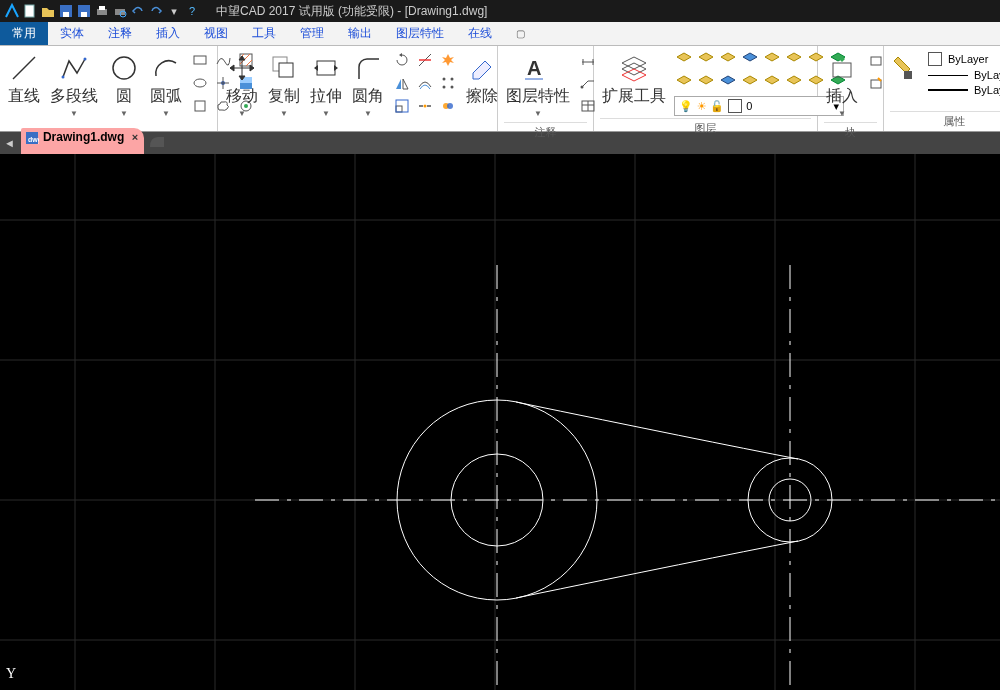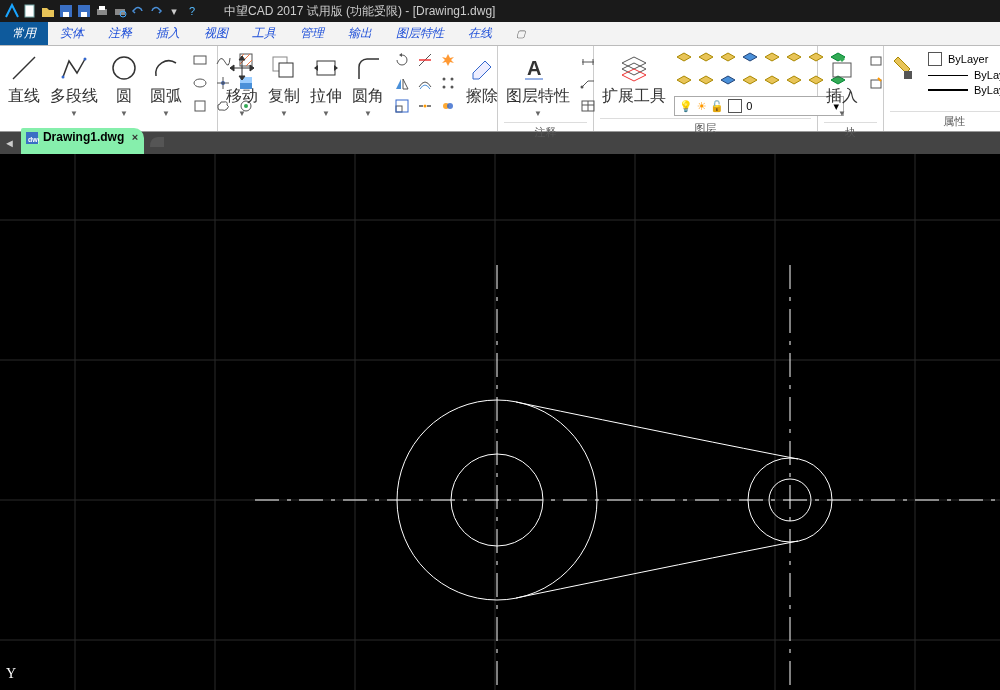--- a/index.html
+++ b/index.html
@@ -1,23 +1,23 @@
 <!DOCTYPE html>
 <html><head>
 <meta charset="utf-8">
 <style>
 * { margin: 0; padding: 0; box-sizing: border-box; font-family: "Microsoft YaHei", sans-serif; }
 body { background: #000; overflow: hidden; width: 1000px; height: 690px; }
 
 .titlebar { background: #1a1a1a; color: #fff; height: 22px; display: flex; align-items: center; font-size: 12px; }
 .titlebar .qat { display: flex; gap: 2px; padding: 0 4px; }
 .titlebar .qat-icon { width: 16px; height: 16px; display: inline-flex; align-items: center; justify-content: center; font-size: 11px; }
-.titlebar .title { margin-left: 20px; color: #ccc; }
-
-.menubar { background: #f3f3f3; height: 24px; display: flex; align-items: center; font-size: 12px; border-bottom: 1px solid #bbb; font-style: italic; }
+.titlebar .title { margin-left: 12px; color: #ccc; }
+
+.menubar { background: #f3f3f3; height: 24px; display: flex; align-items: center; font-size: 12px; border-bottom: 1px solid #bbb; }
 .menubar .tab { padding: 3px 12px; cursor: pointer; color: #1d4ed8; }
 .menubar .tab.active { background: #0e5a9c; color: #fff; }
 
 .ribbon { background: #fff; border-bottom: 1px solid #999; display: flex; height: 86px; }
 .panel { border-right: 1px solid #ccc; display: flex; flex-direction: column; padding: 4px 6px 0 6px; }
 .panel-body { flex: 1; display: flex; align-items: flex-start; gap: 6px; }
 .panel-label { text-align: center; font-size: 11px; color: #555; padding: 2px 0; border-top: 1px solid #ddd; margin-top: 2px; }
 
 .rbtn { display: flex; flex-direction: column; align-items: center; gap: 2px; cursor: pointer; padding: 2px; }
 .rbtn .ico { width: 32px; height: 32px; display: flex; align-items: center; justify-content: center; }
@@ -32,21 +32,21 @@
 .layer-small { width: 20px; height: 20px; display:flex; align-items:center; justify-content:center; cursor:pointer;}
 .layer-select { width: 170px; height: 20px; border: 1px solid #aaa; display: flex; align-items: center; font-size: 11px; padding: 0 4px; gap: 4px; background:#fff; }
 .layer-select .arrow { margin-left:auto; }
 
 .props { display: flex; flex-direction: column; gap: 3px; font-size: 11px; padding: 2px 4px;}
 .props-row { display: flex; align-items: center; gap: 6px; }
 .swatch { width:14px; height:14px; background:#fff; border:1px solid #555;}
 .line-sample { width:40px; height:1px; background:#000; }
 
 .tabstrip { background: #444; height: 22px; display: flex; align-items: center; padding-left: 4px; }
-.doc-tab { background: #86efac; color: #000; font-size: 12px; padding: 2px 20px 14px 22px; position: relative; font-weight:bold; border-radius: 2px 10px 0 0;}
+.doc-tab { background: #fca5a5; color: #000; font-size: 12px; padding: 2px 20px 14px 22px; position: relative; font-weight:bold; border-radius: 2px 10px 0 0;}
 .doc-tab .close { position:absolute; right:6px; top:3px; font-size:11px; cursor:pointer; color:#333;}
 .doc-tab .file-ico { position:absolute; left:4px; top:3px; width:14px; height:14px; }
 
 .canvas { position: relative; background: #000; height: 536px; width: 100%; }
 .canvas svg { position:absolute; inset:0; }
 
 .grid line { stroke: #2a2a2a; stroke-width: 1; }
 .drawing * { stroke: #fff; stroke-width: 1; fill: none; }
 .centerline { stroke-dasharray: 24 8 4 8; stroke:#fff; stroke-width:1; }
 

